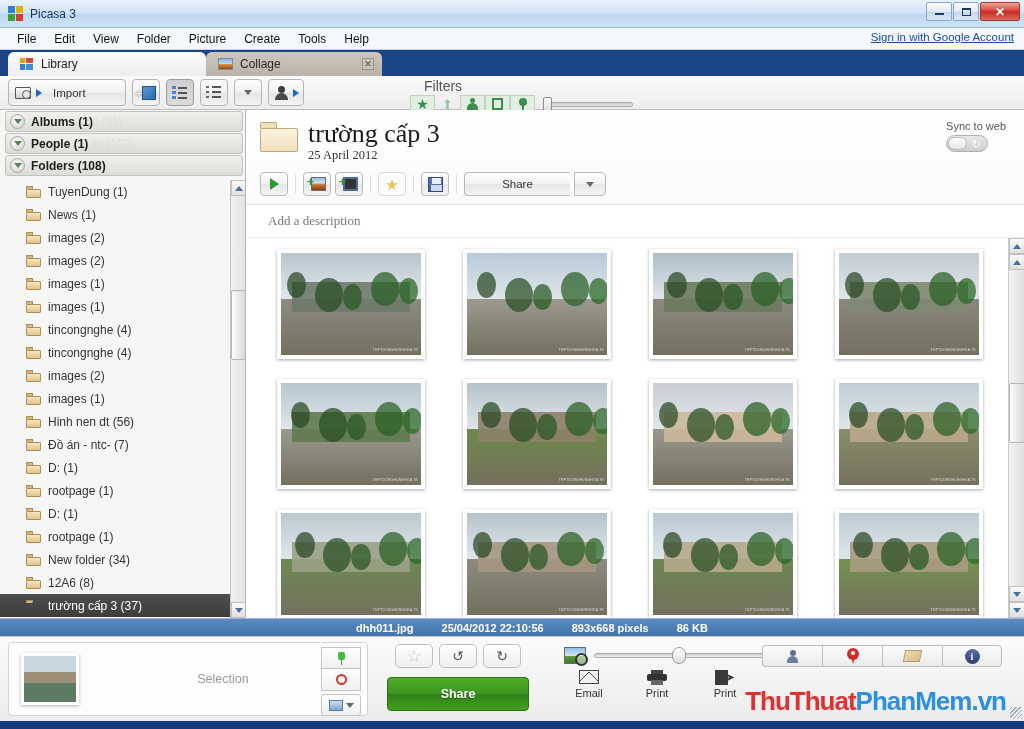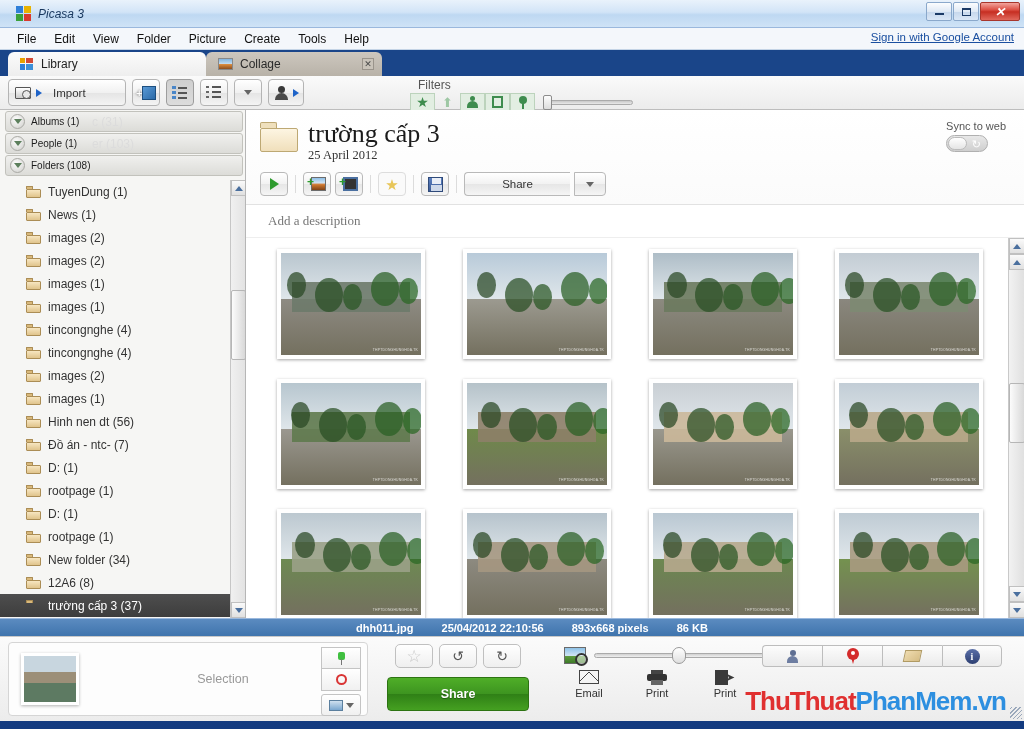--- a/index.html
+++ b/index.html
@@ -17,22 +17,21 @@
     padding: 0;
   }
 
   
   .titlebar {
     position: relative;
     height: 28px;
     background: linear-gradient(180deg,#e9f2fb 0%,#d2e4f7 45%,#bed8f2 55%,#cfe3f6 100%);
     border-bottom: 1px solid #9ab8dd;
     display: flex; align-items: center;
-    padding-left: 16px;
-    font-style: italic;
+    padding-left: 8px;
   }
   .title-icon {
     width: 16px; height: 16px; margin-right: 6px;
     position: relative; flex: none;
   }
   .title-icon i { position:absolute; width:7px; height:7px; display:block; }
   .ti1{left:0;top:0;background:#2f7fd8;}
   .ti2{left:8px;top:0;background:#e8b200;}
   .ti3{left:0;top:8px;background:#3aa03a;}
   .ti4{left:8px;top:8px;background:#d83a2e;}
@@ -130,21 +129,21 @@
   .addalbum .bk { position:absolute;right:0;top:0;width:14px;height:14px;background:linear-gradient(135deg,#5a9ad6,#2b6aa8); border:1px solid #1d4f80;}
   .addalbum .plus { position:absolute;left:0;top:2px;color:#fff;font-size:11px;font-weight:bold;line-height:10px;text-shadow:0 0 2px #333;}
   .listic { width:16px;height:13px; position:relative;}
   .listic i{position:absolute;left:0;display:block;width:4px;height:3px;}
   .listic b{position:absolute;left:6px;display:block;height:2px;background:#555;}
   .people-ic{width:16px;height:14px;position:relative;}
   .people-ic::before{content:"";position:absolute;left:4px;top:0;width:7px;height:7px;border-radius:50%;background:#3a3a3a;}
   .people-ic::after{content:"";position:absolute;left:1px;top:7px;width:13px;height:7px;border-radius:7px 7px 0 0;background:#4a4a4a;}
 
   .filters-block { position:absolute; left:410px; top:2px; }
-  .filters-label { font-size:12px; color:#555; margin-bottom:1px; margin-left:8px;}
+  .filters-label { font-size:14px; color:#555; margin-bottom:1px; margin-left:14px;}
   .filters-row { display:flex; align-items:center; gap:0; }
   .fbtn {
     width:25px; height:18px;
     border:1px solid transparent;
     display:flex;align-items:center;justify-content:center;
   }
   .fbtn.on { background:#e2eee2; border-color:#bcd3bc; }
   .fslider { width:90px; height:18px; display:flex; align-items:center; margin-left:8px; position:relative;}
   .fslider .track { width:90px;height:5px;background:linear-gradient(180deg,#c8c8c8,#e8e8e8); border:1px solid #aaa; border-radius:3px;}
   .fslider .knob { position:absolute; left:0; width:9px;height:15px;background:linear-gradient(180deg,#fdfdfd,#dcdcdc);border:1px solid #8c8c8c;border-radius:2px;}
@@ -180,21 +179,21 @@
     display:flex; align-items:center; gap:6px; padding-left:4px;
     position:relative;
   }
   .disc {
     width:15px;height:15px;border-radius:50%;
     background: radial-gradient(circle at 40% 35%, #fdfdfd, #cfcfcb);
     border:1px solid #a9a9a4;
     display:flex;align-items:center;justify-content:center;
   }
   .disc .tri { width:0;height:0;border-top:5px solid #5c7f5c;border-left:4px solid transparent;border-right:4px solid transparent;}
-  .panel-hdr .lbl { font-size:10px; font-weight:normal; color:#1d1d1d;}
+  .panel-hdr .lbl { font-size:12px; font-weight:bold; color:#1d1d1d;}
   .panel-hdr .ghost { font-size:12px; color:#dcdcdc; position:absolute; }
   .g1 { left: 86px; }
   .g2 { left: 86px; }
 
   .folder-list {
     flex:1; overflow:hidden; position:relative;
     margin-top: 4px;
   }
   .year-row { display:flex; align-items:center; gap:7px; padding: 2px 10px 2px 12px; }
   .year-row .y { font-size:12.5px; color:#333; }

